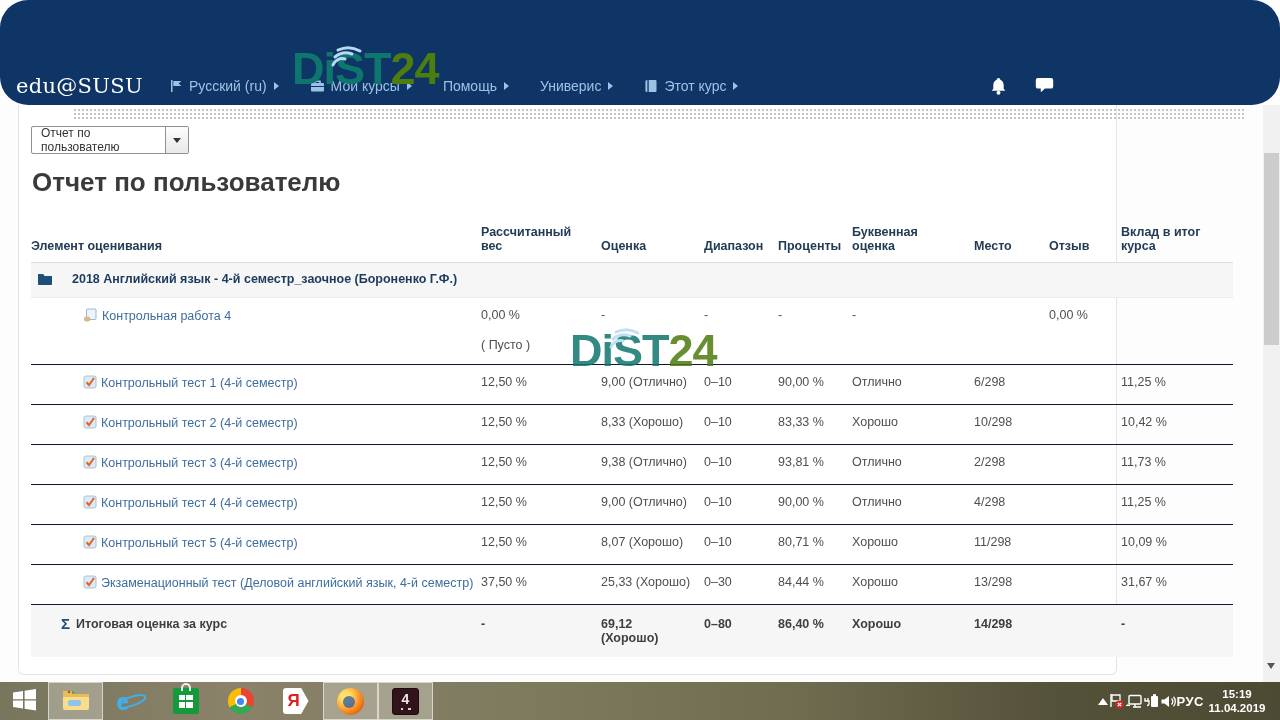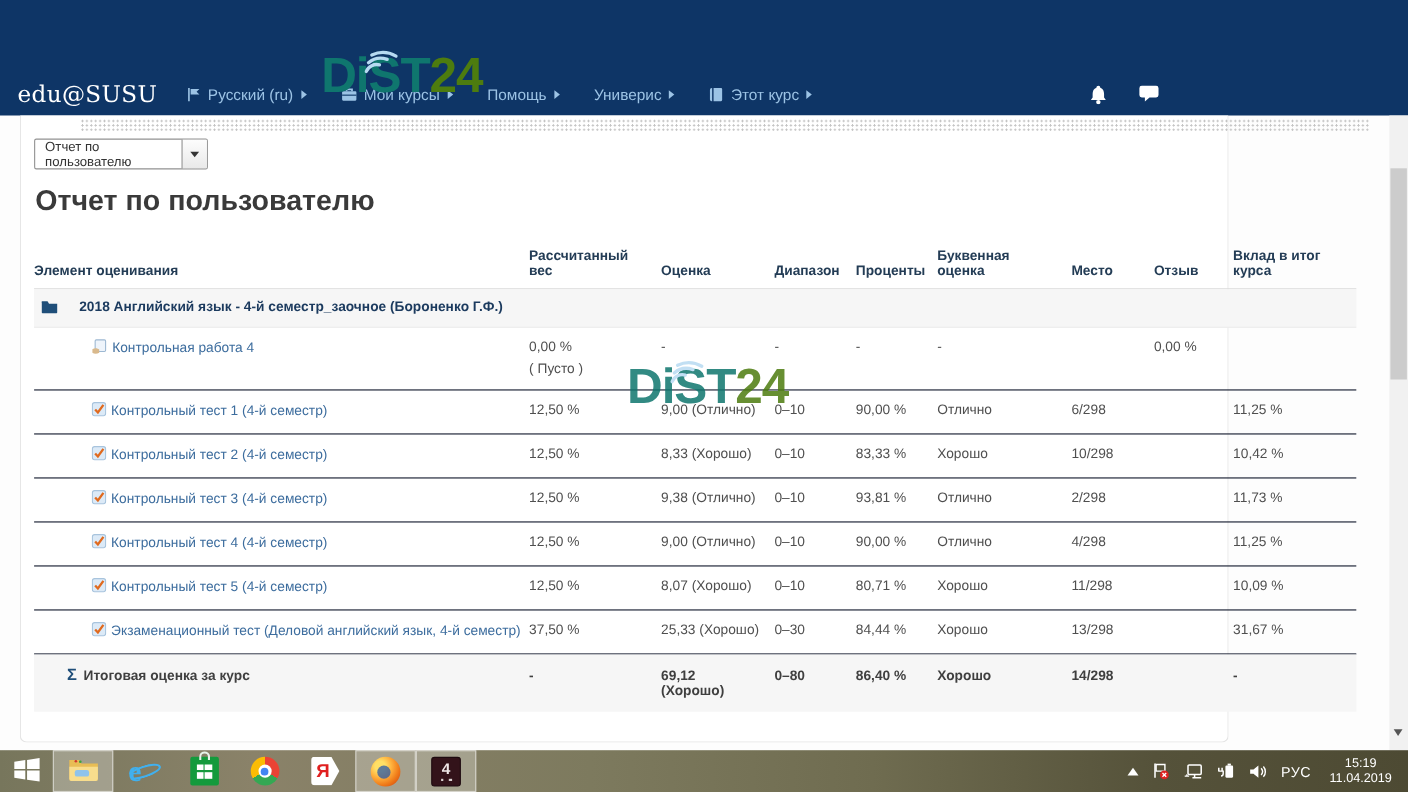--- a/index.html
+++ b/index.html
@@ -1,20 +1,20 @@
 <!DOCTYPE html>
 <html><head>
 <meta charset="utf-8">
 <style>
   * { box-sizing: border-box; margin: 0; padding: 0; }
   html,body { width:1280px; height:720px; overflow:hidden; }
   body { font-family:"Liberation Sans", sans-serif; background:#fdfdfd; position:relative; }
 
   
-  .top-header { position:absolute; top:0; left:0; width:1280px; height:105px; background:#0e3566; }
+  .top-header { position:absolute; top:0; left:0; width:1280px; height:105px; background:#0e3566;border-radius:28px; }
   .navbar { position:absolute; left:0; top:66px; width:1280px; height:39px; display:flex; align-items:center; }
   .brand { color:#ffffff; font-family:"DejaVu Serif", serif; font-size:21px; margin-left:16px; letter-spacing:.3px; }
   .nav-item { display:flex; align-items:center; gap:6px; color:#9cc3e5; font-size:14px; cursor:pointer; }
   .nav-item.first { margin-left:26px; }
   .nav-item + .nav-item { margin-left:31px; }
   .caret-r { width:0; height:0; border-left:5px solid #9cc3e5; border-top:4px solid transparent; border-bottom:4px solid transparent; margin-left:1px; }
   .nav-right { margin-left:auto; margin-right:226px; display:flex; align-items:center; gap:28px; }
   .nav-ico svg { display:block; }
 
   
@@ -45,21 +45,21 @@
   .trow { display:grid; grid-template-columns:450px 120px 103px 74px 74px 122px 75px 72px 112px; }
   .thead { align-items:end; padding-bottom:9px; border-bottom:1px solid #dcdcdc; color:#233c55; font-weight:bold; }
   .thead .hw { max-width:92px; } .thead .hl { max-width:80px; } .thead .hc { max-width:92px; }
   .cat-row { background:#f6f6f6; min-height:35px; align-items:center; border-bottom:1px solid #ececec; }
   .cat-cell { display:flex; align-items:flex-start; gap:19px; padding-left:6px; font-weight:bold; color:#1b3a5e; grid-column:1 / -1; }
   .drow { border-bottom:1px solid #0f172a; }
   .drow > div { padding-top:10px; padding-bottom:12px; }
   .item-cell { padding-left:52px; }
   .item-link { color:#3d6d9e; text-decoration:none; cursor:pointer; }
   .item-link .ico { margin-right:4px; vertical-align:-2px; }
-  .note { margin-top:6px; }
+  .note { margin-top:16px; }
   .total-row { background:#f6f6f6; min-height:52px; }
   .total-row > div { padding-top:12px; padding-bottom:12px; font-weight:bold; color:#3f3f3f; }
   .total-name { padding-left:30px; color:#1b3a5e; display:flex; gap:6px; align-items:flex-start; }
   .sigma { color:#1f4e79; font-size:15px; line-height:14px; }
   .wrapnarrow { display:inline-block; max-width:64px; }
 
   
   .scrollbar { position:absolute; right:0; top:105px; width:17px; height:577px; background:#f1f1f1; }
   .scroll-thumb { position:absolute; left:1px; top:48px; width:15px; height:192px; background:#cccccc; }
   .scroll-down { position:absolute; left:4px; bottom:13px; width:0; height:0;
@@ -88,21 +88,21 @@
   .ic-store .handle { position:absolute; top:-5px; left:8px; width:10px; height:8px; border:2px solid #e7f3e9; border-bottom:none; border-radius:5px 5px 0 0; }
   .panes { width:14px; height:13px; display:grid; grid-template-columns:1fr 1fr; grid-template-rows:1fr 1fr; gap:1.5px; }
   .panes i { background:#fff; }
   .ic-yandex { width:26px; height:26px; background:#fff; border-radius:3px;
      clip-path:polygon(0 0,72% 0,100% 50%,72% 100%,0 100%); display:flex; align-items:center; justify-content:center; }
   .ic-yandex b { color:#e02020; font-size:17px; font-weight:bold; margin-left:-4px; }
   .ic-dark { width:27px; height:27px; background:#33131a; border-radius:3px; display:flex; flex-direction:column; align-items:center; justify-content:center; border:1px solid #1e0b10; }
   .ic-dark b { color:#efe7e7; font-size:14px; line-height:14px; font-weight:bold; }
   .ic-dark .dotrow { display:flex; gap:5px; margin-top:2px; }
   .ic-dark .dotrow i { width:2.5px; height:2.5px; background:#d8cfcf; }
-  .tray { margin-left:auto; display:flex; align-items:center; gap:12px; padding-right:10px; color:#fff; }
+  .tray { margin-left:auto; display:flex; align-items:center; padding-right:10px; color:#fff;font-weight:bold; }
   .tray-up { width:0; height:0; border-bottom:7px solid #fff; border-left:5px solid transparent; border-right:5px solid transparent; cursor:pointer; }
   .tray-ico { cursor:pointer; display:flex; }
   .tray-lang { font-size:13px; letter-spacing:.5px; cursor:pointer; }
   .tray-clock { font-size:11.5px; line-height:14px; text-align:center; width:66px; cursor:pointer; }
 </style>
 </head>
 <body>
 
 <div class="top-header">
   <div class="navbar">

